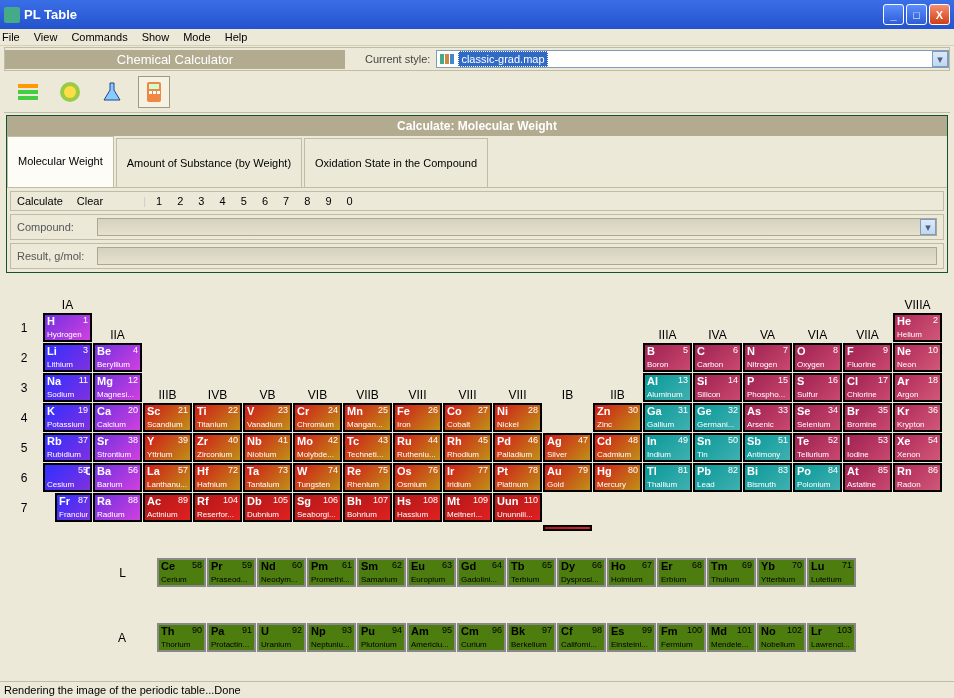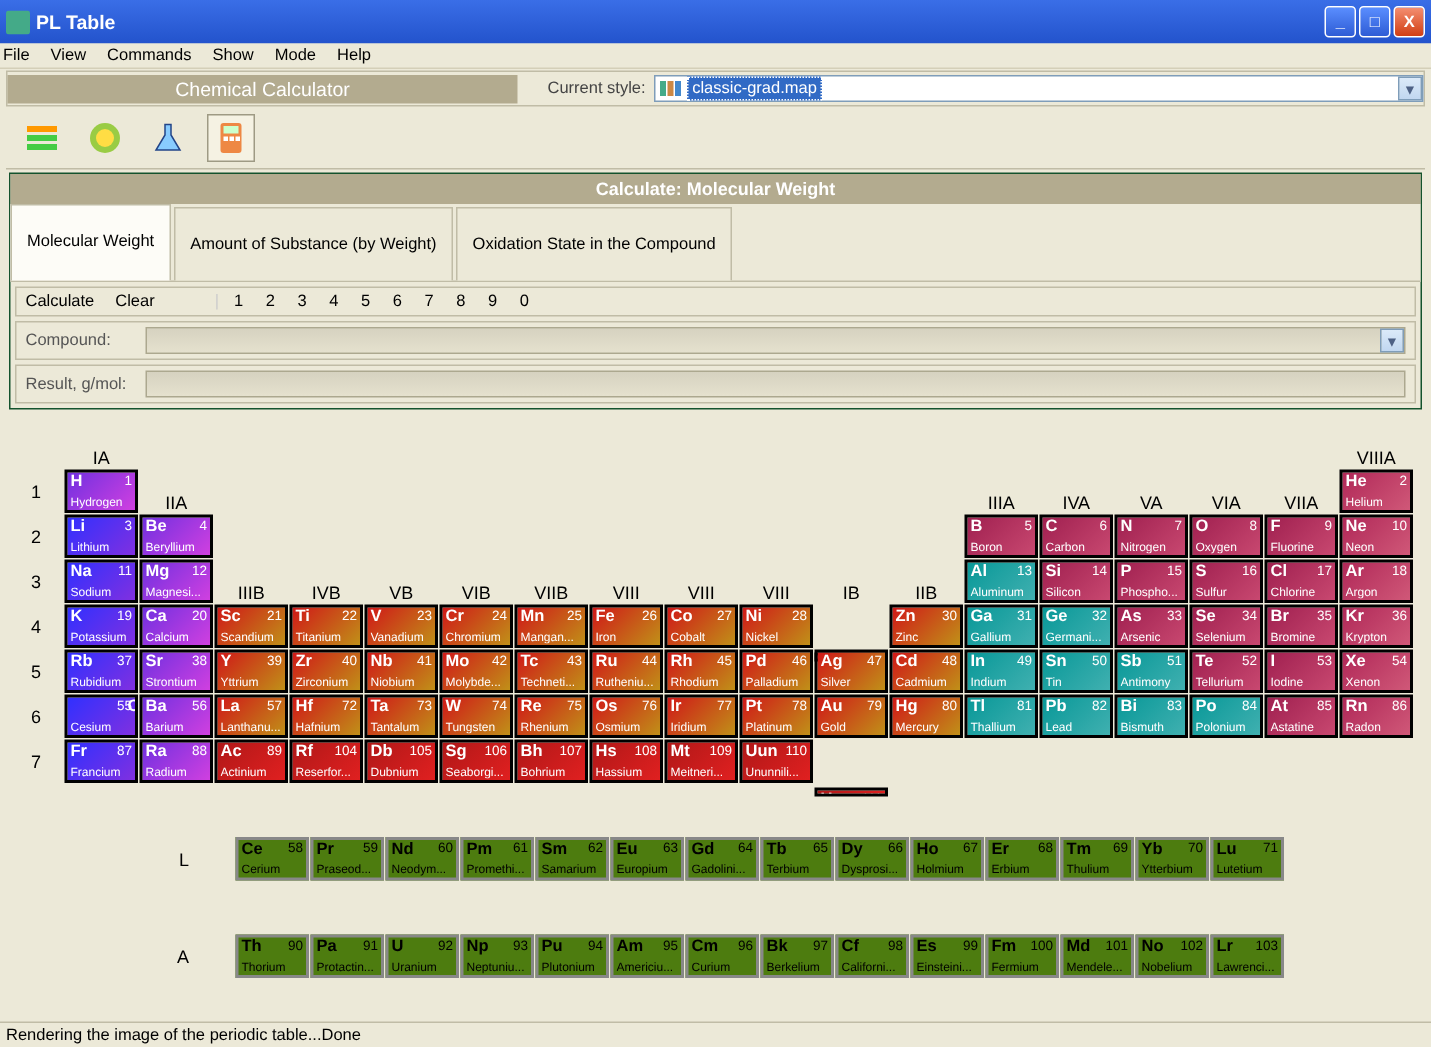--- a/index.html
+++ b/index.html
@@ -239,21 +239,21 @@
       <div class="el c-redg" style="grid-area: 7 / 10;"><span class="sym">Ir</span><span class="num">77</span><span class="nm">Iridium</span></div>
       <div class="el c-redg" style="grid-area: 7 / 11;"><span class="sym">Pt</span><span class="num">78</span><span class="nm">Platinum</span></div>
       <div class="el c-redg" style="grid-area: 7 / 12;"><span class="sym">Au</span><span class="num">79</span><span class="nm">Gold</span></div>
       <div class="el c-redg" style="grid-area: 7 / 13;"><span class="sym">Hg</span><span class="num">80</span><span class="nm">Mercury</span></div>
       <div class="el c-cyan" style="grid-area: 7 / 14;"><span class="sym">Tl</span><span class="num">81</span><span class="nm">Thallium</span></div>
       <div class="el c-cyan" style="grid-area: 7 / 15;"><span class="sym">Pb</span><span class="num">82</span><span class="nm">Lead</span></div>
       <div class="el c-cyan" style="grid-area: 7 / 16;"><span class="sym">Bi</span><span class="num">83</span><span class="nm">Bismuth</span></div>
       <div class="el c-cyan" style="grid-area: 7 / 17;"><span class="sym">Po</span><span class="num">84</span><span class="nm">Polonium</span></div>
       <div class="el c-mag2" style="grid-area: 7 / 18;"><span class="sym">At</span><span class="num">85</span><span class="nm">Astatine</span></div>
       <div class="el c-mag" style="grid-area: 7 / 19;"><span class="sym">Rn</span><span class="num">86</span><span class="nm">Radon</span></div>
-      <div class="el c-blue" style="grid-area: 8 / 2;"><span class="sym">Fr</span><span class="num">87</span><span class="nm">Francium</span></div>
+      <div class="el c-blue" style="grid-area: 8 / 2; margin-left: 12px;"><span class="sym">Fr</span><span class="num">87</span><span class="nm">Francium</span></div>
       <div class="el c-purple" style="grid-area: 8 / 3;"><span class="sym">Ra</span><span class="num">88</span><span class="nm">Radium</span></div>
       <div class="el c-red" style="grid-area: 8 / 4;"><span class="sym">Ac</span><span class="num">89</span><span class="nm">Actinium</span></div>
       <div class="el c-red" style="grid-area: 8 / 5;"><span class="sym">Rf</span><span class="num">104</span><span class="nm">Reserfor...</span></div>
       <div class="el c-red" style="grid-area: 8 / 6;"><span class="sym">Db</span><span class="num">105</span><span class="nm">Dubnium</span></div>
       <div class="el c-red" style="grid-area: 8 / 7;"><span class="sym">Sg</span><span class="num">106</span><span class="nm">Seaborgi...</span></div>
       <div class="el c-red" style="grid-area: 8 / 8;"><span class="sym">Bh</span><span class="num">107</span><span class="nm">Bohrium</span></div>
       <div class="el c-red" style="grid-area: 8 / 9;"><span class="sym">Hs</span><span class="num">108</span><span class="nm">Hassium</span></div>
       <div class="el c-red" style="grid-area: 8 / 10;"><span class="sym">Mt</span><span class="num">109</span><span class="nm">Meitneri...</span></div>
       <div class="el c-red" style="grid-area: 8 / 11;"><span class="sym">Uun</span><span class="num">110</span><span class="nm">Ununnili...</span></div>
       <div class="el c-red" style="grid-area: 8 / 12; margin-top: 32px;"><span class="sym">Uuu</span><span class="num">111</span><span class="nm">Ununuuni...</span></div>

